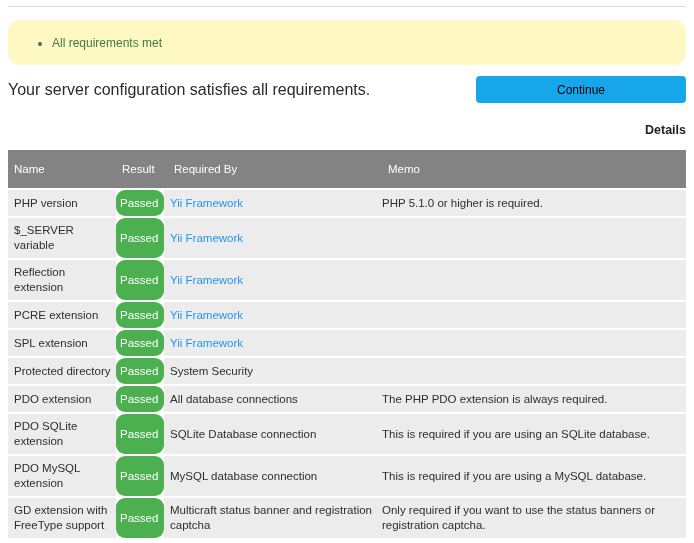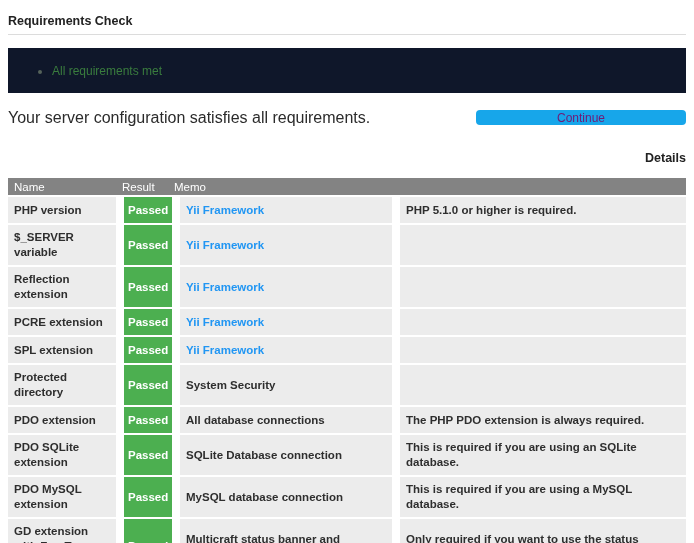--- a/index.html
+++ b/index.html
@@ -14,89 +14,89 @@
 
   .section-title {
     font-size: 12.5px; font-weight: bold; color: #222;
     margin: 14px 0 0 0;
   }
   .divider {
     border: none; border-top: 1px solid #dcdcdc; margin: 6px 0 0 0;
   }
 
   .alert-success {
-    margin-top: 13px; height: 45px; border-radius: 0;
-    background: #0f172a; display: flex; align-items: center;
+    margin-top: 13px; height: 45px; border-radius: 12px;
+    background: #fef9c3; display: flex; align-items: center;
   }
   .alert-success ul { margin: 0; padding: 0 0 0 44px; }
   .alert-success li { color: #3a7d3e; font-size: 12px; }
   .alert-success li::marker { color: #55635a; }
 
   .summary-row {
     margin-top: 11px; display: flex; align-items: center;
     justify-content: space-between; height: 27px;
   }
   .summary-text { font-size: 16px; color: #2b2b2b; }
   .btn-continue {
-    width: 210px; height: 15px; border: none; border-radius: 4px;
-    background: #17a6ea; color: #701a75; font-size: 12px;
+    width: 210px; height: 27px; border: none; border-radius: 4px;
+    background: #17a6ea; color: #000000; font-size: 12px;
     font-family: inherit; cursor: pointer; display: flex;
     align-items: center; justify-content: center;
   }
 
   .details-title { margin: 20px 0 0 0; text-align: right; }
 
   .req-table { margin-top: 13px; width: 678px; }
   .table-header {
     display: grid; grid-template-columns: 110px 50px 214px 1fr;
-    background: #838383; color: #ffffff; height: 17px; align-items: center;
+    background: #838383; color: #ffffff; height: 38px; align-items: center;
   }
   .table-header .hcell { padding: 0 0 0 6px; font-size: 11.5px; }
   .table-header .hcell.result { padding-left: 4px; }
 
   .table-body { display: flex; flex-direction: column; gap: 2px; margin-top: 2px; }
   .trow {
-    display: grid; grid-template-columns: 108px 48px 212px 1fr; gap: 8px; font-weight: bold;
+    display: grid; grid-template-columns: 108px 48px 212px 1fr; gap: 0;
   }
   .tcell {
     background: #ececec; display: flex; align-items: center;
     padding: 5px 2px 5px 6px; min-height: 26px;
     font-size: 11.5px; line-height: 15px; color: #2e2e2e;
   }
   .tcell.result {
-    background: #4caf50; color: #ffffff; padding-left: 4px;
+    background: #4caf50; color: #ffffff; padding-left: 4px; border-radius: 9px;
   }
   .tcell .link { color: #2196f3; cursor: pointer; }
   .tcell.memo { padding-right: 4px; }
 </style>
 </head>
 <body>
 
 <div class="page">
 
-  <h4 class="section-title">Requirements Check</h4>
   <hr class="divider">
 
   <div class="alert-success">
     <ul>
       <li>All requirements met</li>
     </ul>
   </div>
 
   <div class="summary-row">
     <span class="summary-text">Your server configuration satisfies all requirements.</span>
     <button class="btn-continue">Continue</button>
   </div>
 
   <h4 class="section-title details-title">Details</h4>
 
   <div class="req-table">
     <div class="table-header">
       <div class="hcell">Name</div>
       <div class="hcell result">Result</div>
+      <div class="hcell">Required By</div>
       <div class="hcell">Memo</div>
     </div>
     <div class="table-body" id="table-body">
   <div class="trow">
     <div class="tcell name">PHP version</div>
     <div class="tcell result">Passed</div>
     <div class="tcell required-by">
             <span class="link">Yii Framework</span>
           </div>
     <div class="tcell memo">PHP 5.1.0 or higher is required.</div>

